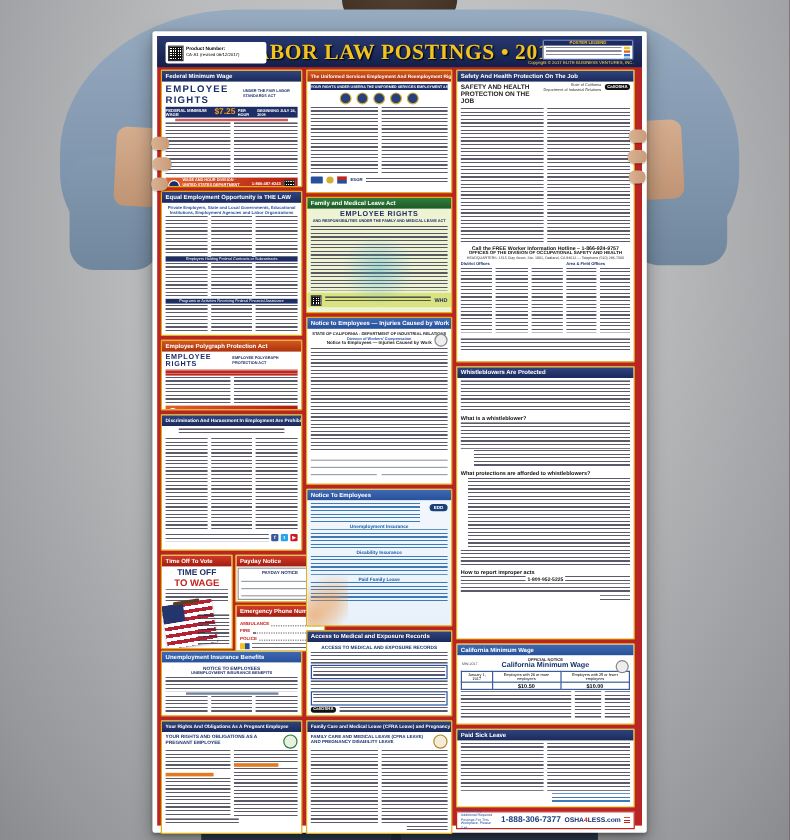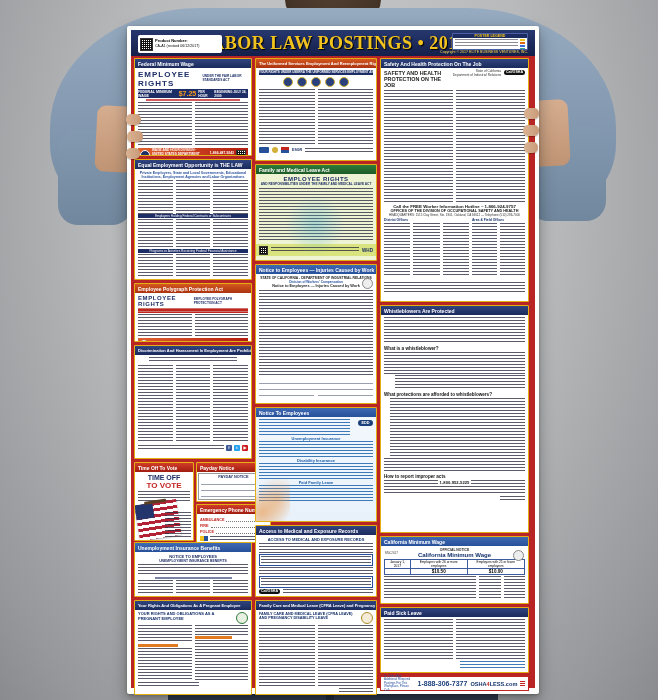--- a/index.html
+++ b/index.html
@@ -202,21 +202,21 @@
             <div class="sofficon" style="background:#cc181e;">▶</div>
           </div>
         </div>
       </section>
 
       <div style="display:flex;gap:2px;height:77px;flex:none;">
         <section class="sec" style="width:58px;height:77px;">
           <div class="sh red">Time Off To Vote</div>
           <div class="sb">
             <div class="ctr b" style="font-size:7px;color:#1d2e66;">TIME OFF</div>
-            <div class="ctr b" style="font-size:8px;color:#c2251f;">TO VOTE</div>
+            <div class="ctr b" style="font-size:8px;color:#c2251f;">TO WAGE</div>
             <div class="tl" style="height:12px;margin-top:1px;"></div>
             <div class="flag">
               <div class="canton"></div>
                 <div class="slot"></div>
             </div>
             <div class="tl" style="position:absolute;right:2px;bottom:2px;width:26px;height:26px;"></div>
           </div>
         </section>
         <div style="flex:1;display:flex;flex-direction:column;gap:2px;">
           <section class="sec" style="height:38px;">

